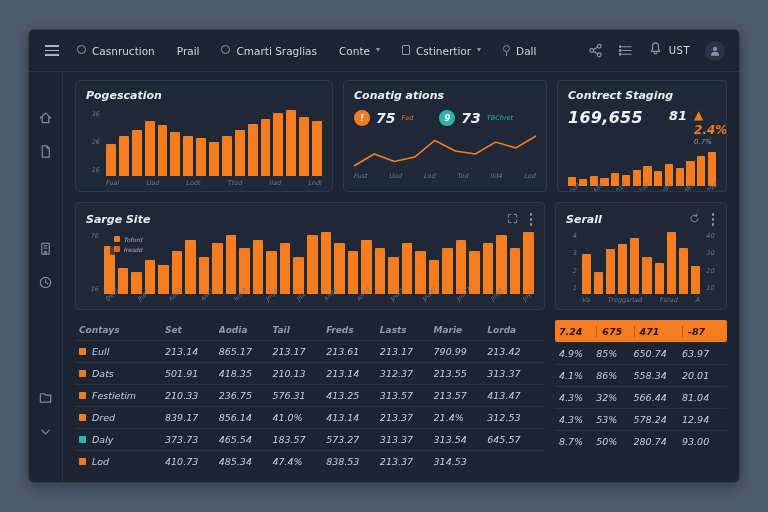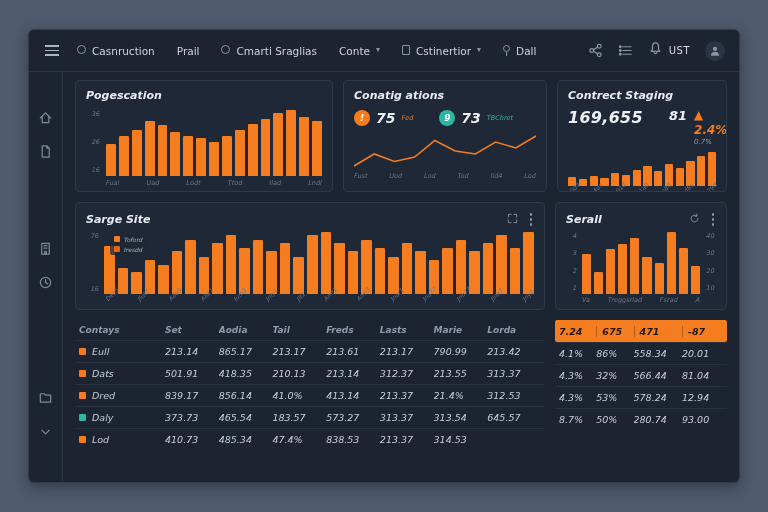--- a/index.html
+++ b/index.html
@@ -508,20 +508,33 @@
               <div class="tcell">418.35</div>
               <div class="tcell">210.13</div>
               <div class="tcell">213.14</div>
               <div class="tcell">312.37</div>
               <div class="tcell">213.55</div>
               <div class="tcell">313.37</div>
             </div>
             <div class="trow left-grid">
               <div class="tcell name">
                 <span class="sq" style="background: rgb(245, 124, 31);"></span>
+                <span>Festietim</span>
+              </div>
+              <div class="tcell">210.33</div>
+              <div class="tcell">236.75</div>
+              <div class="tcell">576.31</div>
+              <div class="tcell">413.25</div>
+              <div class="tcell">313.57</div>
+              <div class="tcell">213.57</div>
+              <div class="tcell">413.47</div>
+            </div>
+            <div class="trow left-grid">
+              <div class="tcell name">
+                <span class="sq" style="background: rgb(245, 124, 31);"></span>
                 <span>Dred</span>
               </div>
               <div class="tcell">839.17</div>
               <div class="tcell">856.14</div>
               <div class="tcell">41.0%</div>
               <div class="tcell">413.14</div>
               <div class="tcell">213.37</div>
               <div class="tcell">21.4%</div>
               <div class="tcell">312.53</div>
             </div>
@@ -553,20 +566,26 @@
             </div>
           </div>
         <div class="table" id="right-table">
             <div class="trow right-grid hl">
               <div class="tcell">7.24</div>
               <div class="tcell">675</div>
               <div class="tcell">471</div>
               <div class="tcell">-87</div>
             </div>
             <div class="trow right-grid">
+              <div class="tcell">4.9%</div>
+              <div class="tcell">85%</div>
+              <div class="tcell">650.74</div>
+              <div class="tcell">63.97</div>
+            </div>
+            <div class="trow right-grid">
               <div class="tcell">4.1%</div>
               <div class="tcell">86%</div>
               <div class="tcell">558.34</div>
               <div class="tcell">20.01</div>
             </div>
             <div class="trow right-grid">
               <div class="tcell">4.3%</div>
               <div class="tcell">32%</div>
               <div class="tcell">566.44</div>
               <div class="tcell">81.04</div>

